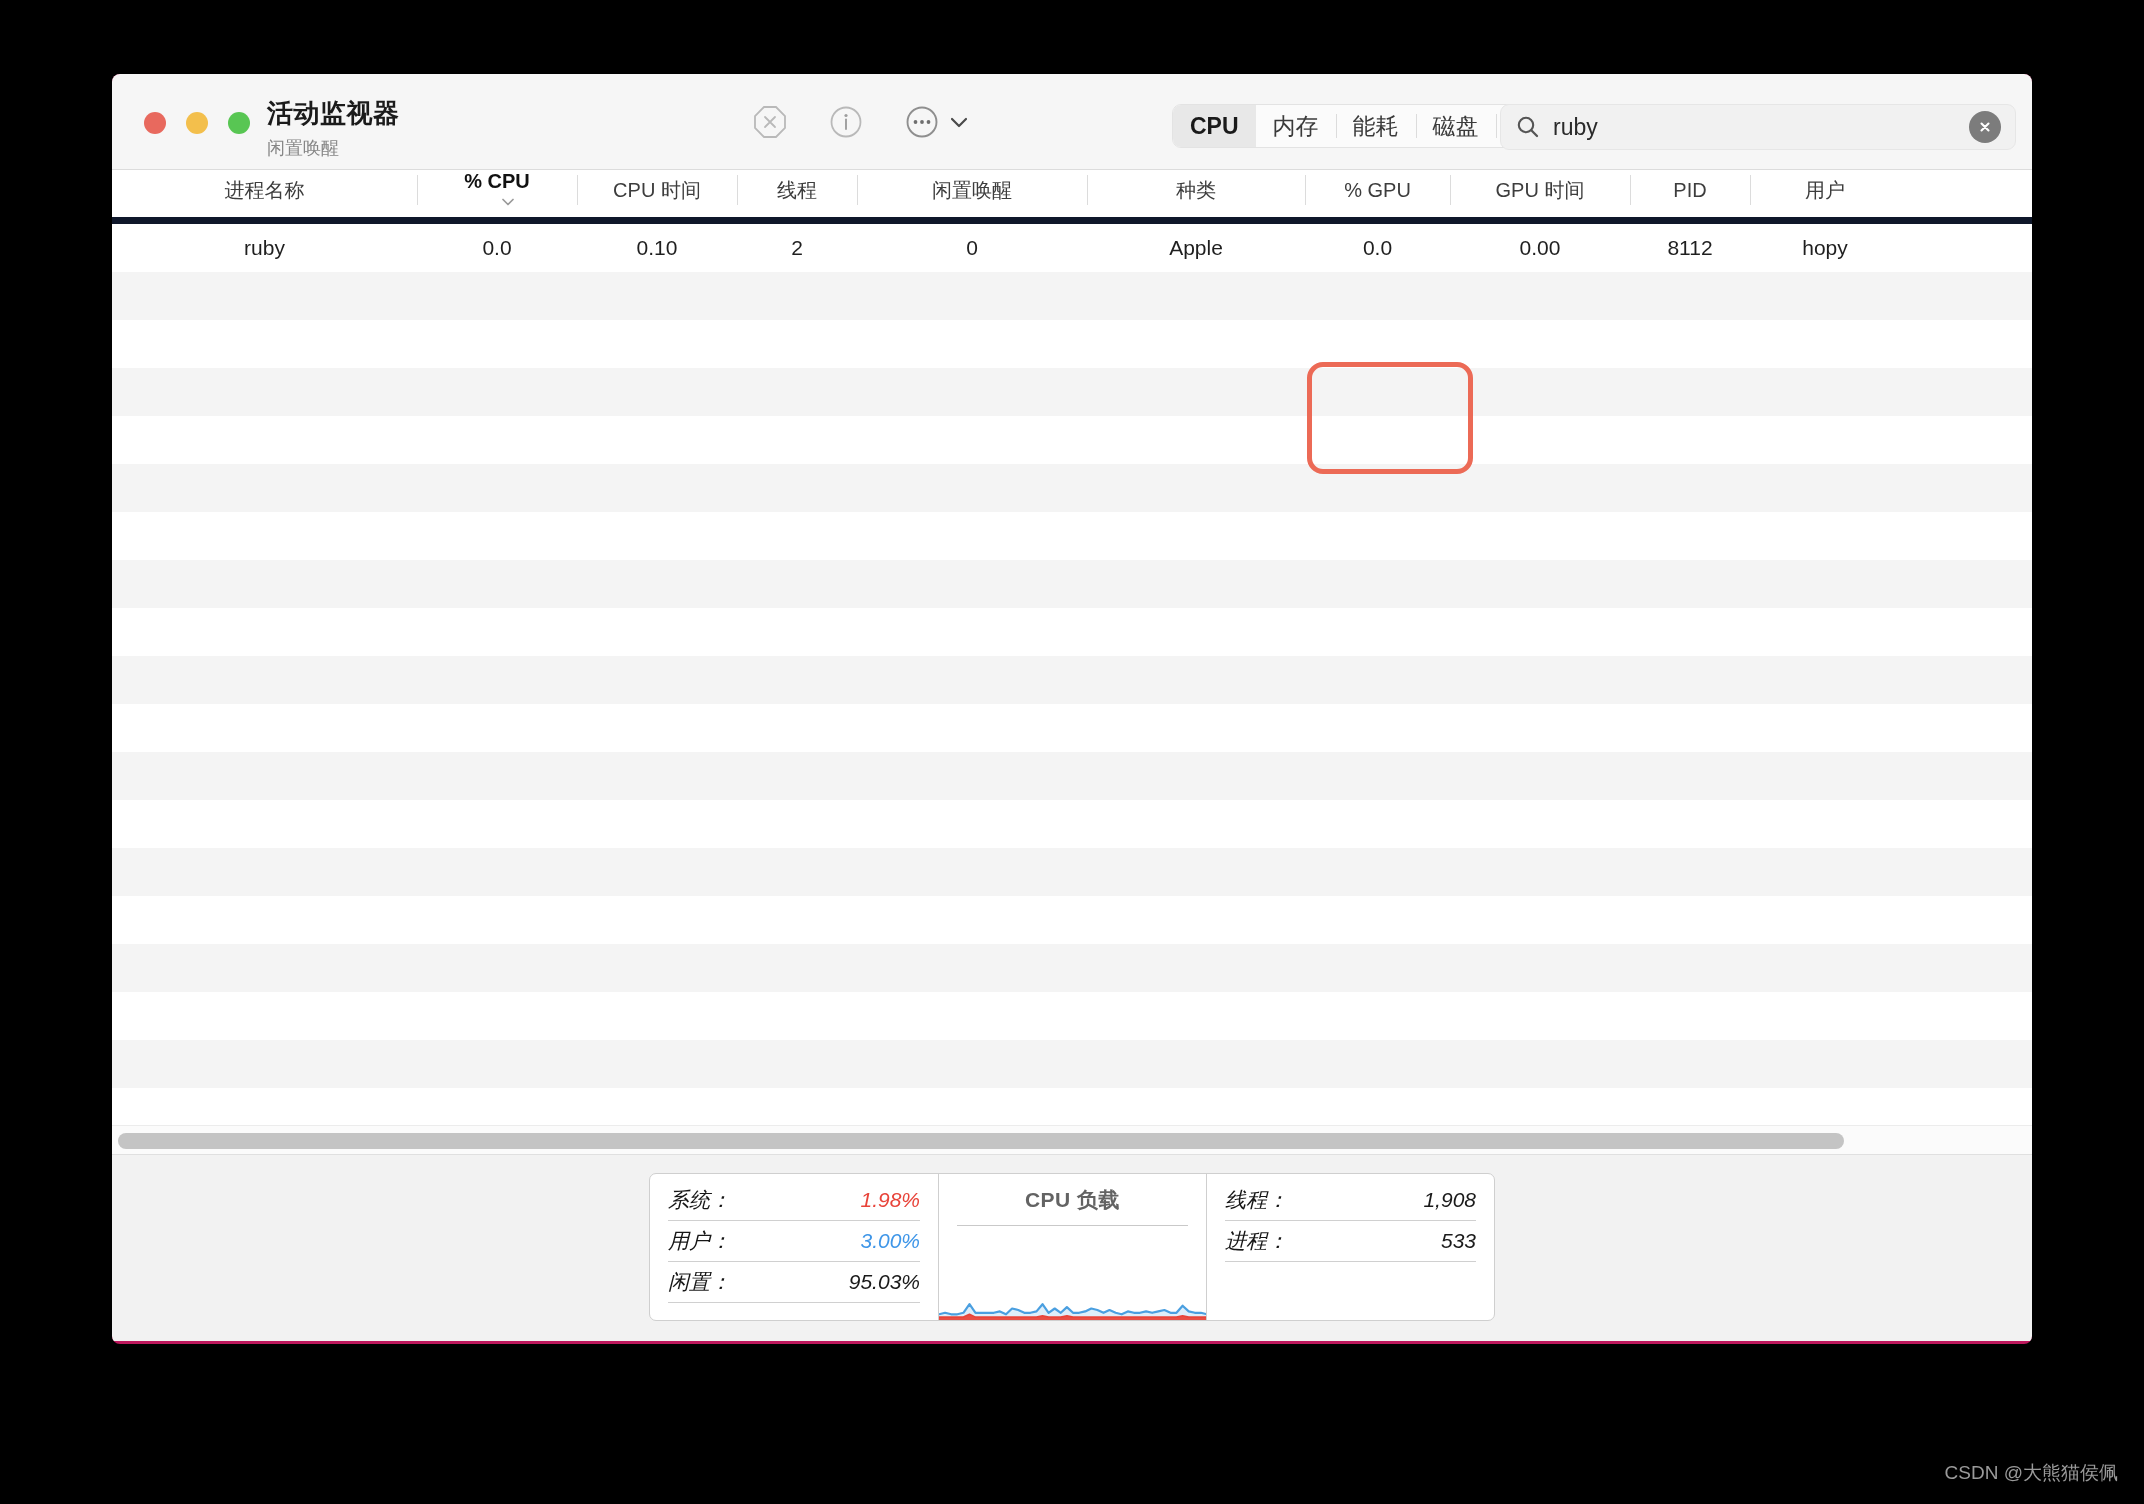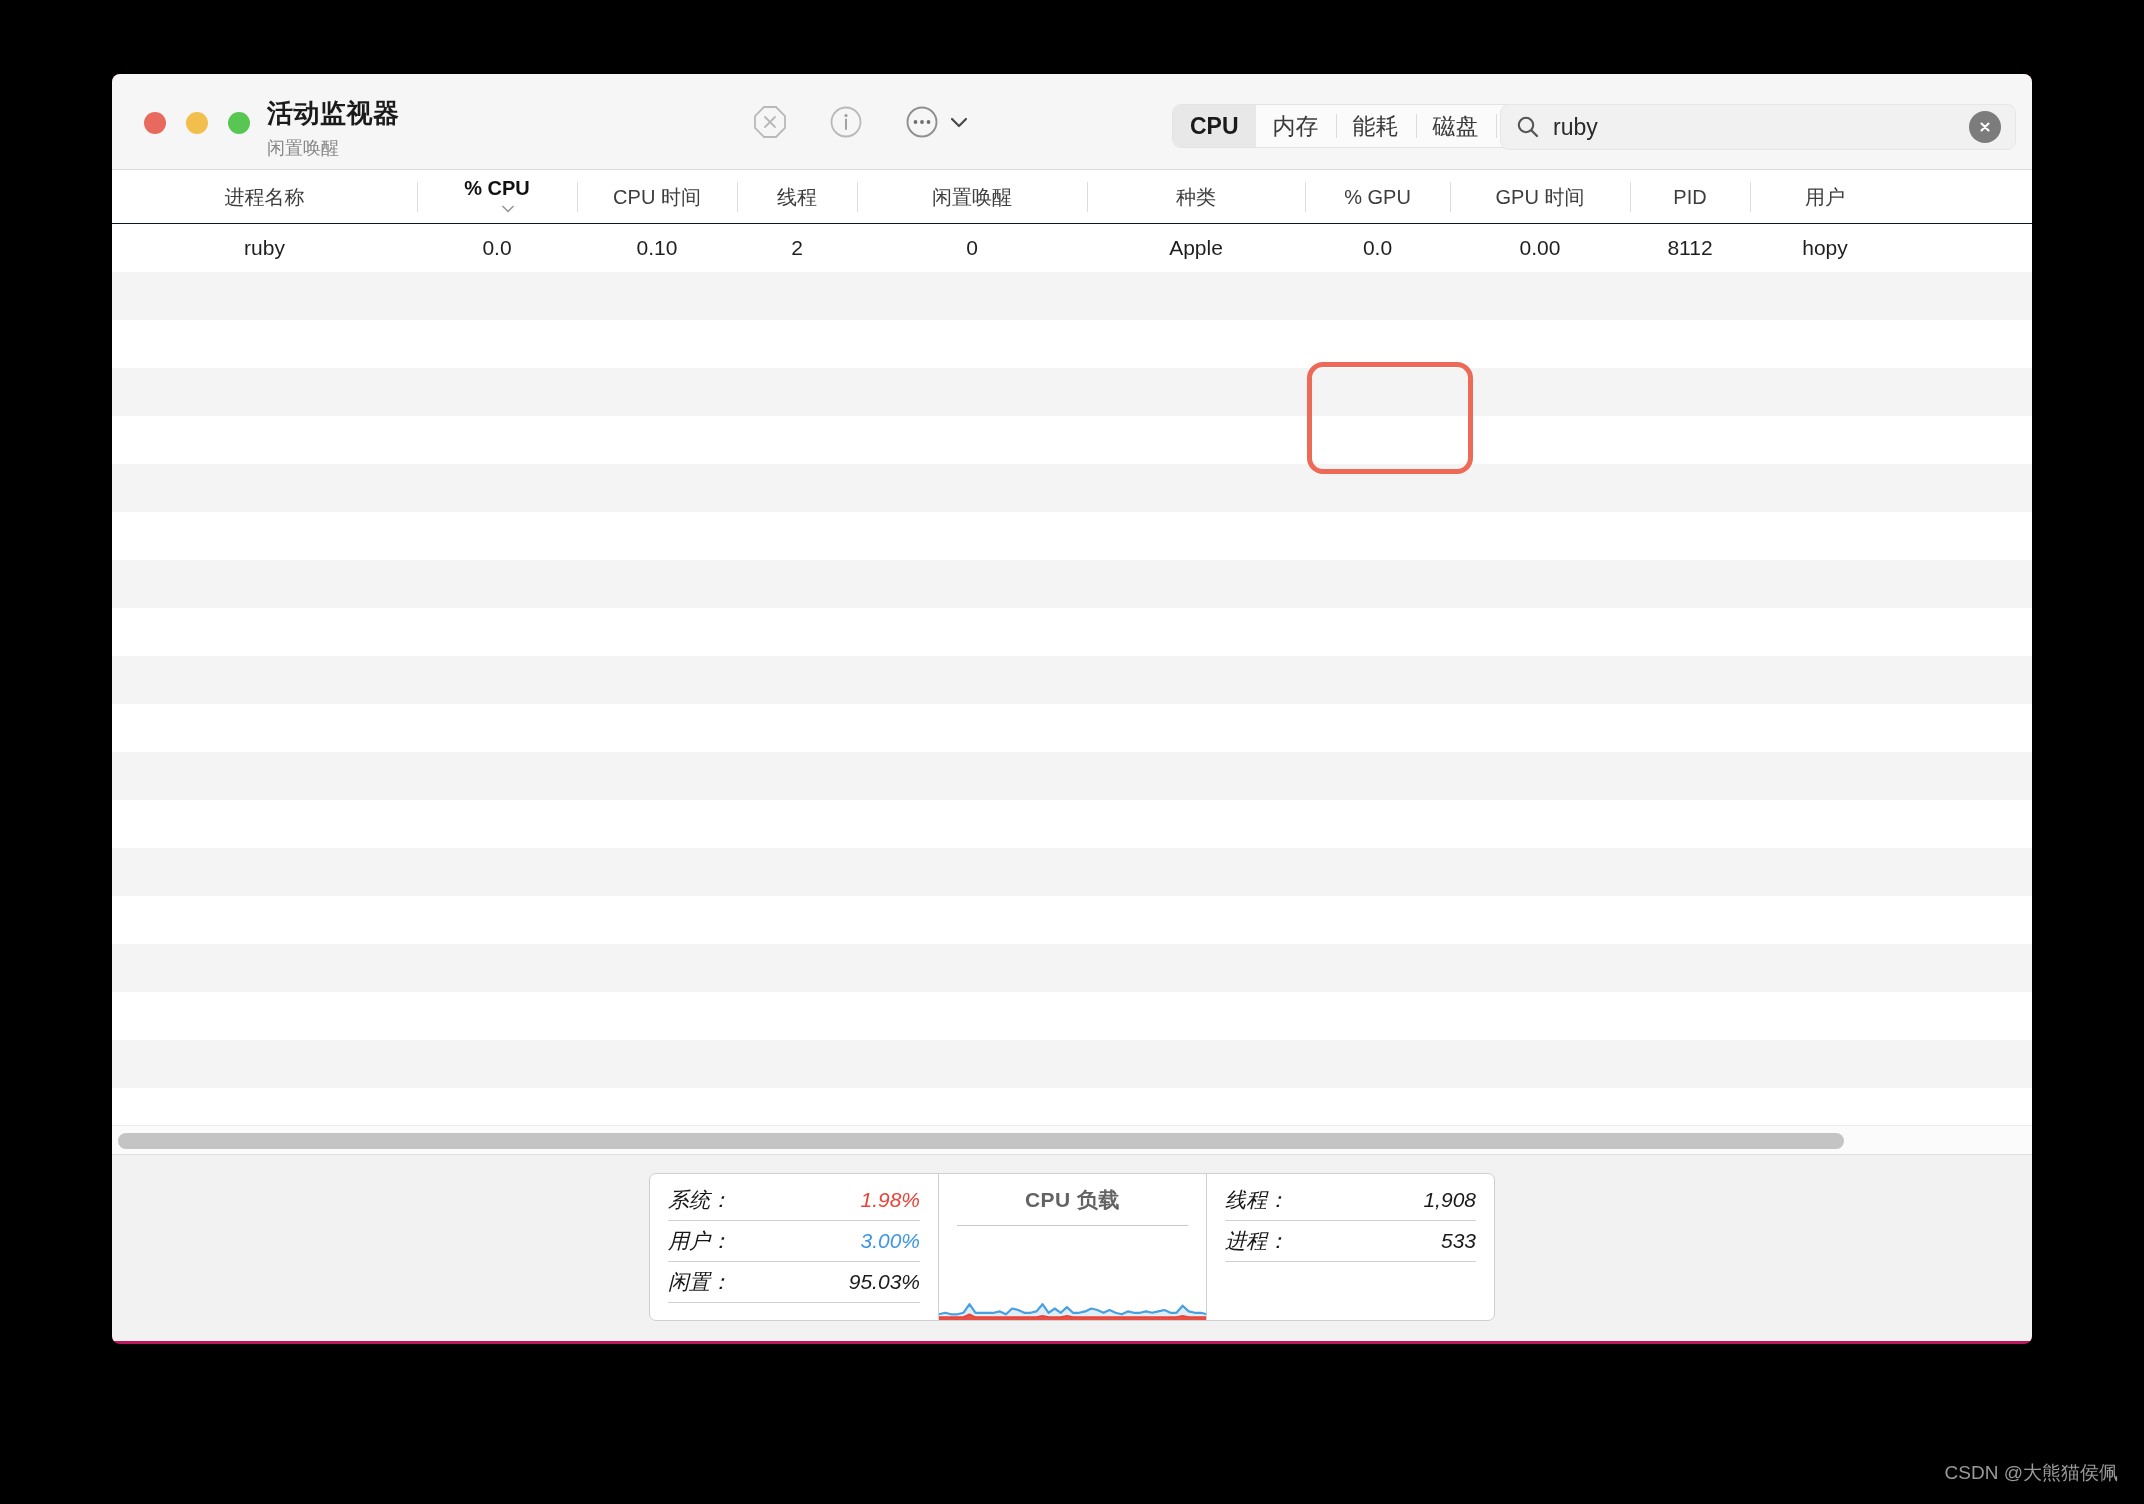--- a/index.html
+++ b/index.html
@@ -84,23 +84,23 @@
   .search .magnifier { margin-right: 12px; display: flex; }
   .search .qtext { font-size: 23px; color: #2a2a2a; flex: 1; }
   .search .clear { width: 32px; height: 32px; border-radius: 50%; background: #7c7c7c;
                    display: flex; align-items: center; justify-content: center; }
 
   
   #colheader {
     position: relative;
     height: 54px;
     background: #ffffff;
-    border-bottom: 1px solid #0f172a;
+    border-bottom: 7px solid #0f172a;
     display: flex;
-    align-items: flex-start;
+    align-items: flex-end;
   }
   .col {
     position: relative;
     height: 54px;
     display: flex; align-items: center; justify-content: center;
     font-size: 20px; color: #3d3d3d;
     flex: none;
   }
   .col + .col::before {
     content: ""; position: absolute; left: 0; top: 12px; bottom: 12px;

